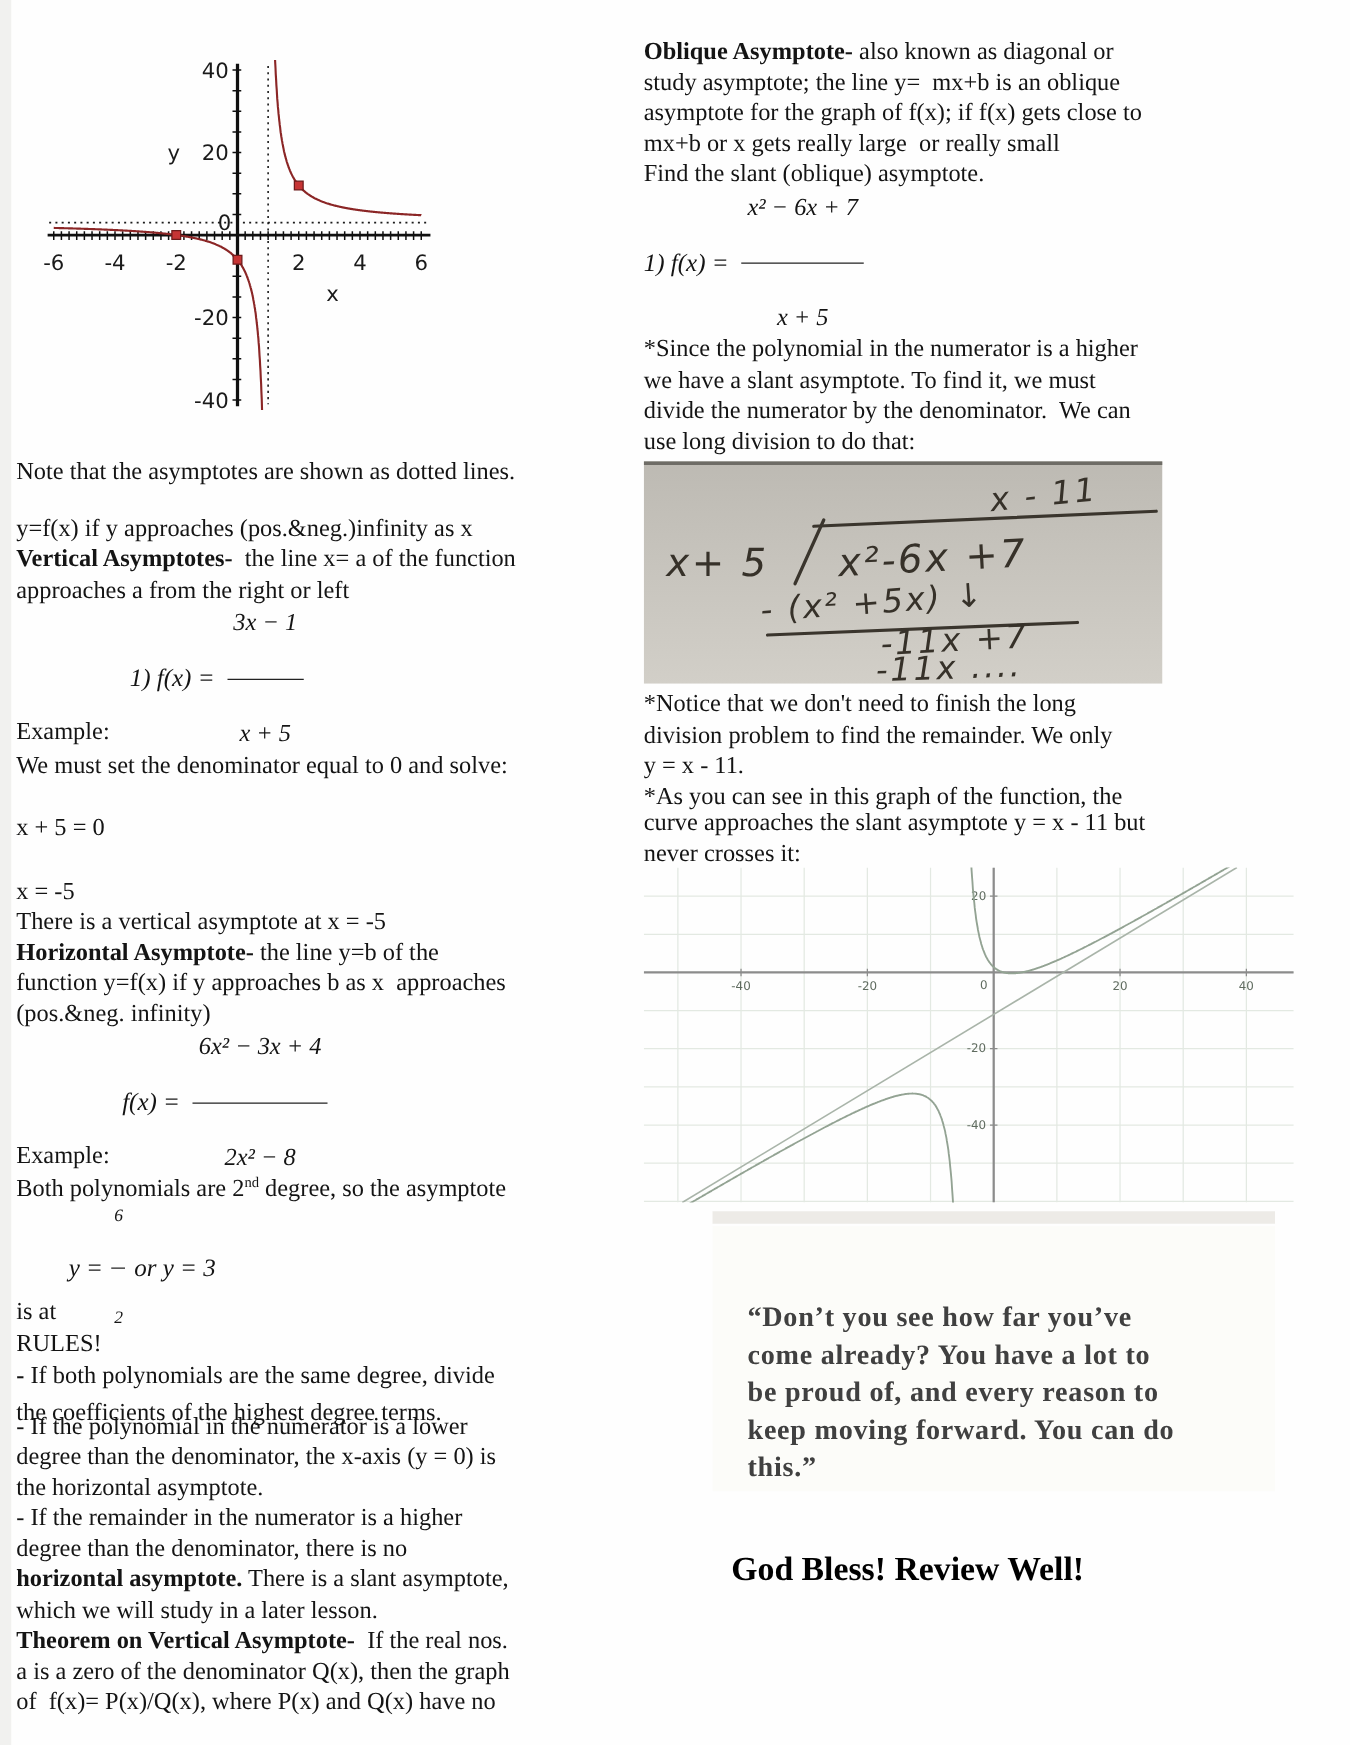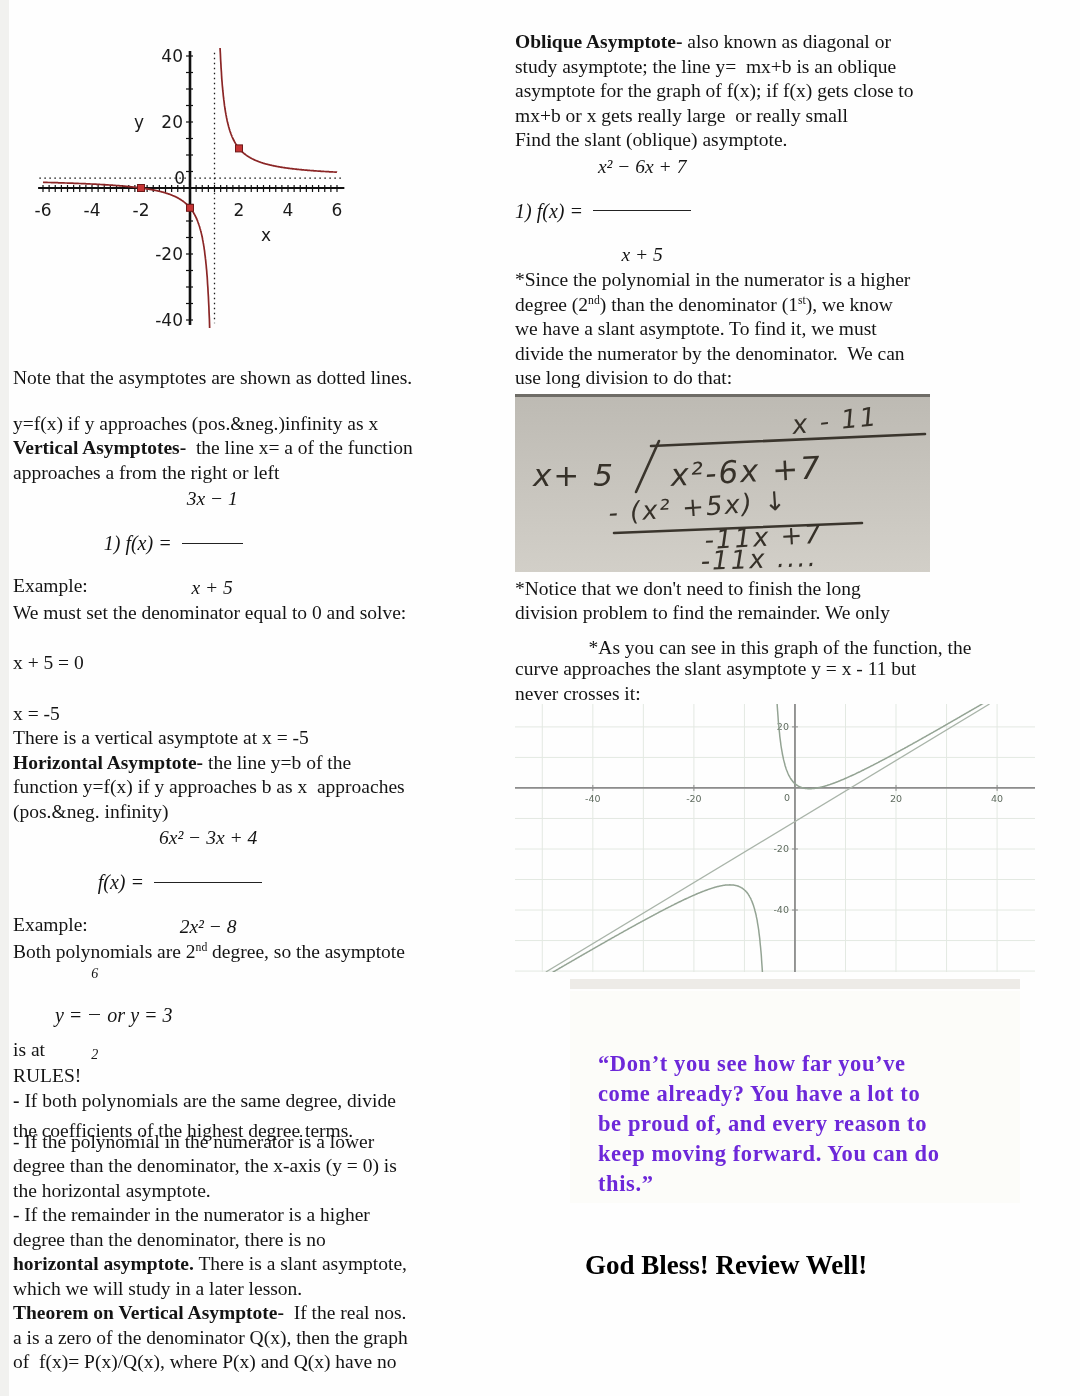--- a/index.html
+++ b/index.html
@@ -6,21 +6,21 @@
   .page{position:relative;width:1080px;height:1396px;background:#fefefe;overflow:hidden;
         font-family:"Liberation Serif",serif;color:#151515;}
   .edge{position:absolute;left:0;top:0;width:9px;height:100%;background:#f1f1ef;}
 
   .col{position:absolute;font-size:19.5px;line-height:24.5px;color:#141414;}
   .tl{white-space:pre;}
   sup{font-size:0.6em;line-height:0;vertical-align:super;}
   b{font-weight:bold;}
   .pregap{margin-top:6px;}
   .overlap{margin-top:-14px;}
-  .pregap2{margin-top:10px;text-align:center;}
+  .pregap2{margin-top:0;}
   .tight{margin-top:-3px;}
 
   .formula-row{display:flex;align-items:center;margin:3px 0 2px 0;}
   .flabel{align-self:flex-end;margin-right:10px;}
   .fprefix,.flead,.fpost{font-style:italic;font-family:"Liberation Serif",serif;font-size:20px;}
   .fprefix{margin-right:10px;}
   .flead{margin-right:7px;}
   .fpost{margin-left:7px;}
   .frac{display:inline-flex;flex-direction:column;align-items:center;
         font-style:italic;font-family:"Liberation Serif",serif;gap:33px;}
@@ -48,21 +48,21 @@
   .gr2{stroke:#e3e9e2;stroke-width:1;}
   .ax2{stroke:#8c8c8c;stroke-width:1.8;}
   .tk2{stroke:#8c8c8c;stroke-width:1;}
   .lb2{font-family:"DejaVu Sans",sans-serif;font-size:9.5px;fill:#5f6b5f;}
   .cv2{fill:none;stroke:#93a393;stroke-width:1.5;}
   .sl2{stroke:#a9b4a9;stroke-width:1.3;fill:none;}
 
   .graybar{margin:7px 0 0 55px;width:450px;height:10px;background:#edebe7;}
   .quote{margin:2px 0 0 55px;width:450px;height:212px;background:#fcfcf9;
          padding:58px 0 0 28px;box-sizing:border-box;}
-  .quote .tl{font-weight:bold;font-size:22.5px;line-height:30px;color:#6d28d9;
+  .quote .tl{font-weight:bold;font-size:22.5px;line-height:30px;color:#404040;
              letter-spacing:0.6px;font-family:"Liberation Serif",serif;}
   .footer{margin:50px 0 0 70px;font-weight:bold;font-size:27px;color:#000;
           font-family:"Liberation Serif",serif;white-space:pre;}
 </style>
 </head>
 <body>
 
 <div class="page">
   <div class="edge"></div>
 
@@ -228,21 +228,20 @@
         <div class="tl">Find the slant (oblique) asymptote.</div>
         <div class="formula-row">
           <span class="fprefix">1)   f(x) =</span>
           <span class="frac">
             <span class="fnum">x² − 6x + 7</span>
             <span class="fbar"></span>
             <span class="fden">x + 5</span>
           </span>
         </div>
         <div class="tl">*Since the polynomial in the numerator is a higher</div>
-        <div class="tl">degree (2<sup>nd</sup>) than the denominator (1<sup>st</sup>), we know</div>
         <div class="tl">we have a slant asymptote. To find it, we must</div>
         <div class="tl">divide the numerator by the denominator.  We can</div>
         <div class="tl">use long division to do that:</div>
       </div>
 
     <svg class="photo" width="415" height="178" viewBox="0 0 415 178">
       <defs>
         <linearGradient id="pg" x1="0" y1="0" x2="0" y2="1">
           <stop offset="0" stop-color="#bdbab3"></stop>
           <stop offset="1" stop-color="#d2cfc8"></stop>
@@ -257,20 +256,21 @@
       <text class="hw big" x="156" y="92" transform="rotate(-3 156 92)">x²-6x +7</text>
       <text class="hw" x="94" y="128" transform="rotate(-4 94 128)">- (x² +5x) ↓</text>
       <path class="hwl" d="M99,139 L347,129"></path>
       <text class="hw" x="190" y="155" transform="rotate(-3 190 155)">-11x +7</text>
       <text class="hw" x="186" y="176" transform="rotate(-2 186 176)">-11x ....</text>
     </svg>
 
     <div>
         <div class="tl">*Notice that we don't need to finish the long</div>
         <div class="tl">division problem to find the remainder. We only</div>
+        <div class="tl">y = x - 11.</div>
         <div class="tl pregap2">*As you can see in this graph of the function, the</div>
         <div class="tl tight">curve approaches the slant asymptote y = x - 11 but</div>
         <div class="tl">never crosses it:</div>
       </div>
 
     <svg class="graph2" id="g2" width="520" height="268">
         <line class="gr2" x1="27.288629737609323" y1="0" x2="27.288629737609323" y2="268"></line>
         <line class="gr2" x1="77.82312925170068" y1="0" x2="77.82312925170068" y2="268"></line>
         <line class="gr2" x1="128.35762876579201" y1="0" x2="128.35762876579201" y2="268"></line>
         <line class="gr2" x1="178.89212827988337" y1="0" x2="178.89212827988337" y2="268"></line>

